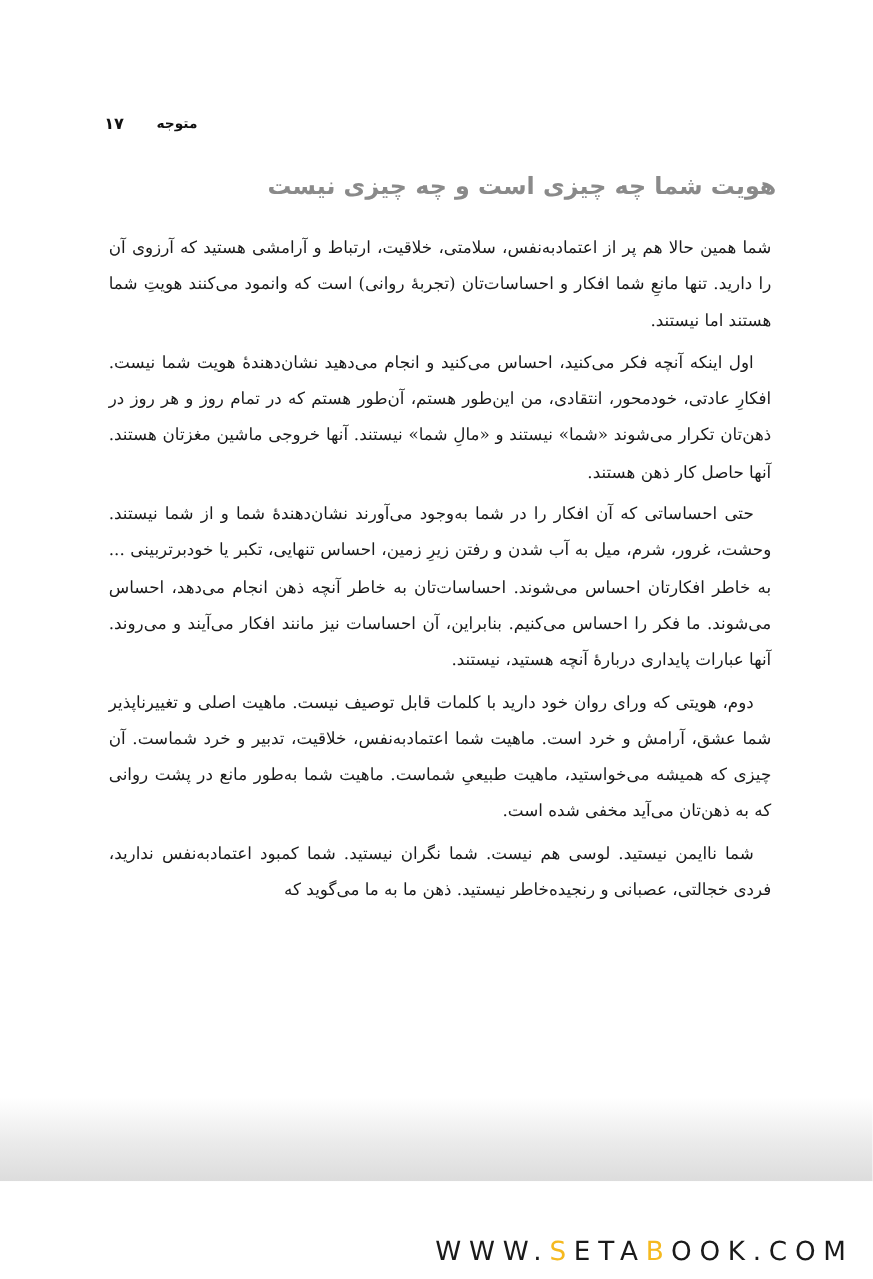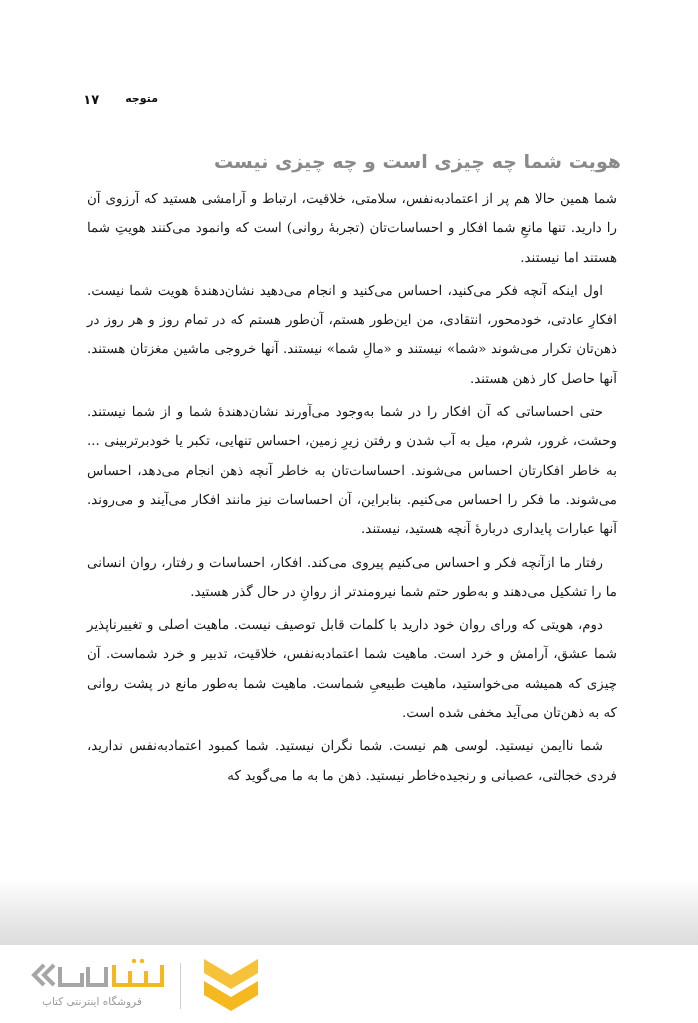--- a/index.html
+++ b/index.html
@@ -35,21 +35,21 @@
       font-size: 11px;
       color: #111;
       direction: rtl;
     }
     .running-head .page-num {
       font-size: 13px;
       letter-spacing: 1px;
     }
     .section-title {
       position: absolute;
-      top: 150px;
+      top: 138px;
       right: 77px;
       margin: 0;
       font-family: "DejaVu Sans", sans-serif;
       font-weight: bold;
       font-size: 19px;
       color: #8a8a8a;
       direction: rtl;
       white-space: nowrap;
     }
     .body-text {
@@ -157,45 +157,27 @@
     <span class="page-num">۱۷</span>
     <span class="chapter">متوجه</span>
   </div>
 
   <h2 class="section-title">هویت شما چه چیزی است و چه چیزی نیست</h2>
 
   <div class="body-text">
     <p class="no-indent">شما همین حالا هم پر از اعتمادبه‌نفس، سلامتی، خلاقیت، ارتباط و آرامشی هستید که آرزوی آن را دارید. تنها مانعِ شما افکار و احساسات‌تان (تجربهٔ روانی) است که وانمود می‌کنند هویتِ شما هستند اما نیستند.</p>
     <p>اول اینکه آنچه فکر می‌کنید، احساس می‌کنید و انجام می‌دهید نشان‌دهندهٔ هویت شما نیست. افکارِ عادتی، خودمحور، انتقادی، من این‌طور هستم، آن‌طور هستم که در تمام روز و هر روز در ذهن‌تان تکرار می‌شوند «شما» نیستند و «مالِ شما» نیستند. آنها خروجی ماشین مغزتان هستند. آنها حاصل کار ذهن هستند.</p>
     <p>حتی احساساتی که آن افکار را در شما به‌وجود می‌آورند نشان‌دهندهٔ شما و از شما نیستند. وحشت، غرور، شرم، میل به آب شدن و رفتن زیرِ زمین، احساس تنهایی، تکبر یا خودبرتربینی ... به خاطر افکارتان احساس می‌شوند. احساسات‌تان به خاطر آنچه ذهن انجام می‌دهد، احساس می‌شوند. ما فکر را احساس می‌کنیم. بنابراین، آن احساسات نیز مانند افکار می‌آیند و می‌روند. آنها عبارات پایداری دربارهٔ آنچه هستید، نیستند.</p>
-    <p>رفتار ما ازآنچه فکر و احساس می‌کنیم پیروی می‌کند. افکار، احساسات و رفتار، روان انسانی ما را تشکیل می‌دهند و به‌طور حتم شما نیرومندتر از روانِ در حال گذر هستید.</p>
     <p>دوم، هویتی که ورای روان خود دارید با کلمات قابل توصیف نیست. ماهیت اصلی و تغییرناپذیر شما عشق، آرامش و خرد است. ماهیت شما اعتمادبه‌نفس، خلاقیت، تدبیر و خرد شماست. آن چیزی که همیشه می‌خواستید، ماهیت طبیعیِ شماست. ماهیت شما به‌طور مانع در پشت روانی که به ذهن‌تان می‌آید مخفی شده است.</p>
     <p>شما ناایمن نیستید. لوسی هم نیست. شما نگران نیستید. شما کمبود اعتمادبه‌نفس ندارید، فردی خجالتی، عصبانی و رنجیده‌خاطر نیستید. ذهن ما به ما می‌گوید که</p>
   </div>
 </div>
 
 <div class="fade"></div>
 
 <div class="footer-banner">
 
-  <div class="logo">
-    <svg class="wordmark" viewBox="0 0 145 36">
-
-      <polyline points="14,8 4,18 14,28" fill="none" stroke="#a6a6a6" stroke-width="4"></polyline>
-      <polyline points="24,8 14,18 24,28" fill="none" stroke="#a6a6a6" stroke-width="4"></polyline>
-
-      <path d="M30,10 L30,28 L52,28 L52,16" fill="none" stroke="#a6a6a6" stroke-width="4"></path>
-      <path d="M58,10 L58,28 L76,28 L76,10" fill="none" stroke="#a6a6a6" stroke-width="4"></path>
-
-      <path d="M84,8 L84,28 L100,28 L100,14 M100,28 L116,28 L116,14 M116,28 L132,28 L132,8" fill="none" stroke="#f5b91f" stroke-width="4"></path>
-      <circle cx="104" cy="4" r="2.2" fill="#f5b91f"></circle>
-      <circle cx="112" cy="4" r="2.2" fill="#f5b91f"></circle>
-    </svg>
-    <span class="tagline">فروشگاه اینترنتی کتاب</span>
-    <div class="divider"></div>
-    <svg class="chevrons" viewBox="0 0 66 62">
-      <polygon points="6,4 33,20 60,4 60,18 33,34 6,18" fill="#f5c23a"></polygon>
-      <polygon points="6,26 33,42 60,26 60,40 33,56 6,40" fill="#f5b91f"></polygon>
-    </svg>
-  </div>
 
 
+  <div class="store-url">
+    <span>WWW.</span><span class="hl">S</span><span>ETA</span><span class="hl">B</span><span>OOK.COM</span>
+  </div>
 </div>
 
 </body></html>

